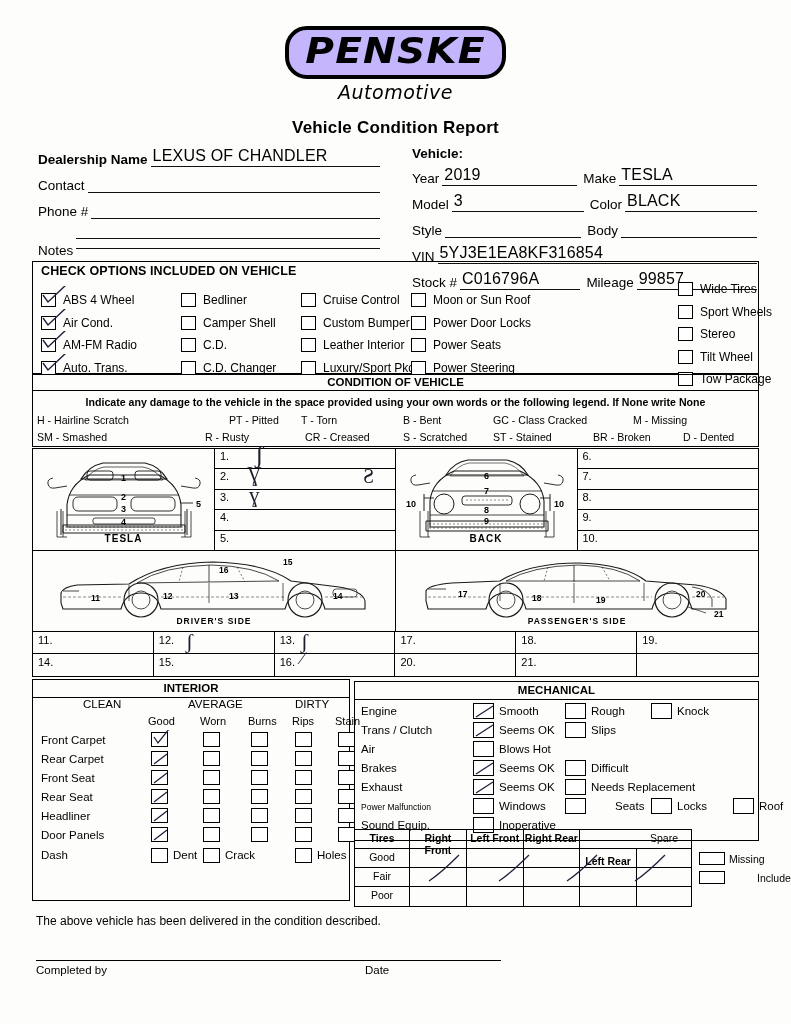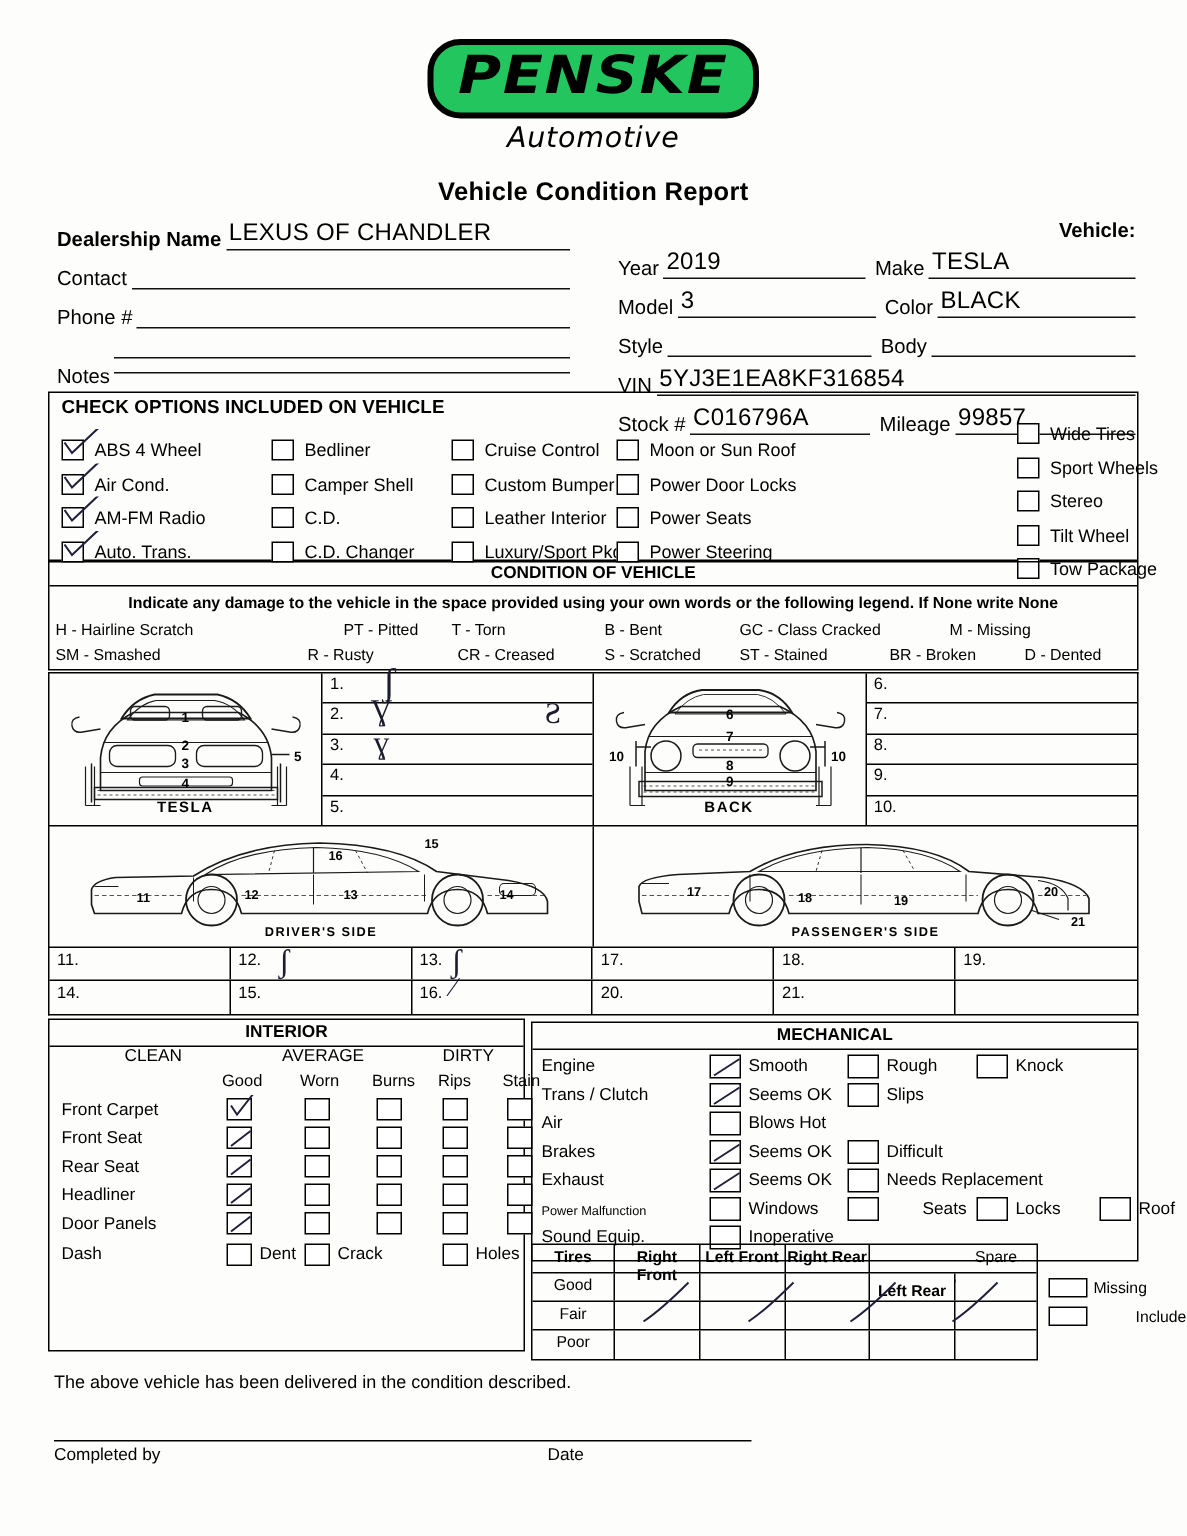--- a/index.html
+++ b/index.html
@@ -11,42 +11,42 @@
     color:#000;
     position:relative;
     overflow:hidden;
   }
   .page { position:absolute; left:0; top:0; width:791px; height:1024px; }
 
   
   .logo-wrap { text-align:center; padding-top:26px; }
   .penske-box {
     display:inline-block; border:4px solid #000; border-radius:22px;
-    padding:3px 26px 5px 26px; background:#22c55e;
+    padding:3px 26px 5px 26px; background:#c4b5fd;
   }
   .penske-word {
     font-family:"DejaVu Sans", sans-serif;
     font-weight:bold; font-style:italic; font-size:35px;
     letter-spacing:1px; line-height:1.05;
     transform:scaleX(1.12); display:inline-block;
   }
   .automotive {
     font-family:"DejaVu Sans", sans-serif;
     font-style:italic; font-size:19px; letter-spacing:.5px;
     margin-top:2px;
   }
   .report-title {
     text-align:center; font-weight:bold; font-size:17px;
     margin-top:15px; letter-spacing:.2px;
   }
 
   
   .fields { position:relative; margin-top:8px; height:115px; }
   .col-l { position:absolute; left:38px; top:0; width:342px; }
-  .col-r { position:absolute; left:412px; top:0; width:345px;text-align:right; }
+  .col-r { position:absolute; left:412px; top:0; width:345px; }
   .frow { display:flex; align-items:flex-end; margin-bottom:5px; height:21px; }
   .flabel { font-size:13.5px; white-space:nowrap; padding-right:3px; }
   .flabel.b { font-weight:bold; }
   .fline {
     flex:1; border-bottom:1.6px solid #111; position:relative; height:18px;
   }
   .fval {
     position:absolute; left:2px; bottom:1px; font-size:16px;
     font-family:"Liberation Sans", sans-serif; white-space:nowrap;
     letter-spacing:.2px;
@@ -616,20 +616,34 @@
                 <path d="M2 7 L6 13 L17 -1" stroke="#20203a" stroke-width="1.3" fill="none"></path>
               </svg>
             </span>
           </span>
           <span class="icb" style="left: 170px;"></span>
           <span class="icb" style="left: 218px;"></span>
           <span class="icb" style="left: 262px;"></span>
           <span class="icb" style="left: 305px;"></span>
         </div>
         <div class="int-row">
+          <span class="int-name">Rear Carpet</span>
+          <span class="icb" style="left: 118px;">
+            <span class="mark" style="position:absolute;left:0;top:0;">
+              <svg width="17" height="15">
+                <path d="M2 12 L15 2" stroke="#20203a" stroke-width="1.3" fill="none"></path>
+              </svg>
+            </span>
+          </span>
+          <span class="icb" style="left: 170px;"></span>
+          <span class="icb" style="left: 218px;"></span>
+          <span class="icb" style="left: 262px;"></span>
+          <span class="icb" style="left: 305px;"></span>
+        </div>
+        <div class="int-row">
           <span class="int-name">Front Seat</span>
           <span class="icb" style="left: 118px;">
             <span class="mark" style="position:absolute;left:0;top:0;">
               <svg width="17" height="15">
                 <path d="M2 12 L15 2" stroke="#20203a" stroke-width="1.3" fill="none"></path>
               </svg>
             </span>
           </span>
           <span class="icb" style="left: 170px;"></span>
           <span class="icb" style="left: 218px;"></span>

